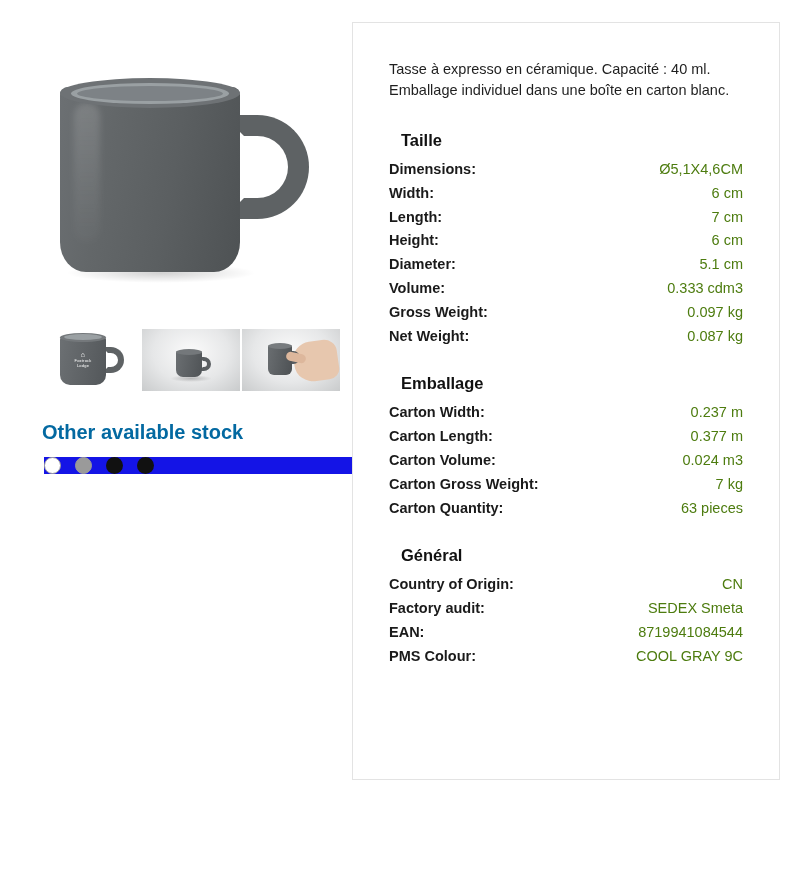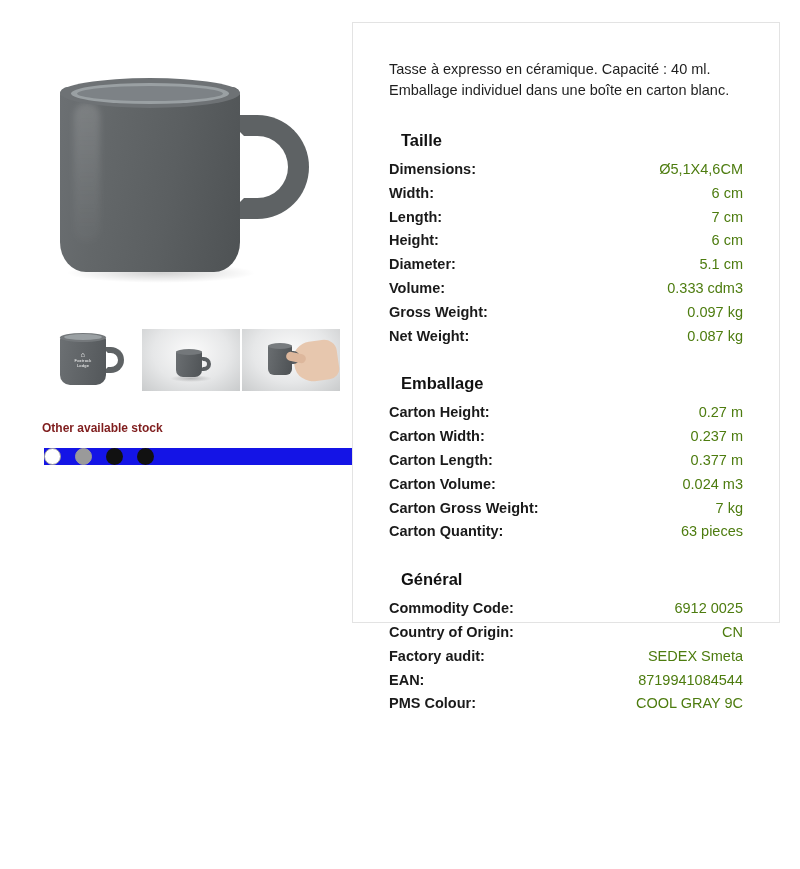--- a/index.html
+++ b/index.html
@@ -187,43 +187,43 @@
     transform: rotate(-8deg);
   }
   .t3-finger {
     position:absolute; left:44px; top:24px; width:20px; height:9px;
     background:#ddb79c; border-radius:6px; transform: rotate(12deg);
   }
 
   
   .stock-title {
     margin: 30px 0 0 20px;
-    font-size: 12px;
+    font-size: 20px;
     font-weight: bold;
-    color: #7f1d1d;
+    color: #0369a1;
   }
   .swatches {
     display: flex;
     gap: 14px;
     margin: 13px 0 0 22px;
   }
   .swatch {
     width: 17px;
     height: 17px;
     border-radius: 50%;
     cursor: pointer;
   }
   .swatch.ring { border: 1px solid #9b9b9b; }
 
   
   .panel {
     border: 1px solid #e3e3e3;
     background: #ffffff;
     width: 428px;
-    height: 601px;
+    height: 758px;
     padding: 36px 36px 0 36px;
   }
   .desc {
     font-size: 14.5px;
     line-height: 21px;
     color: #1f1f1f;
     margin: 0 0 30px 0;
   }
   .section-title {
     font-size: 16.5px;
@@ -339,24 +339,20 @@
           </div>
         <div class="row">
             <span class="k">Net Weight:</span>
             <span class="v">0.087 kg</span>
           </div>
       </div>
 
       <div class="section">
         <div class="section-title">Emballage</div>
         <div class="row">
-            <span class="k">Carton Height:</span>
-            <span class="v">0.27 m</span>
-          </div>
-        <div class="row">
             <span class="k">Carton Width:</span>
             <span class="v">0.237 m</span>
           </div>
         <div class="row">
             <span class="k">Carton Length:</span>
             <span class="v">0.377 m</span>
           </div>
         <div class="row">
             <span class="k">Carton Volume:</span>
             <span class="v">0.024 m3</span>
@@ -366,24 +362,20 @@
             <span class="v">7 kg</span>
           </div>
         <div class="row">
             <span class="k">Carton Quantity:</span>
             <span class="v">63 pieces</span>
           </div>
       </div>
 
       <div class="section">
         <div class="section-title">Général</div>
-        <div class="row">
-            <span class="k">Commodity Code:</span>
-            <span class="v">6912 0025</span>
-          </div>
         <div class="row">
             <span class="k">Country of Origin:</span>
             <span class="v">CN</span>
           </div>
         <div class="row">
             <span class="k">Factory audit:</span>
             <span class="v">SEDEX Smeta</span>
           </div>
         <div class="row">
             <span class="k">EAN:</span>

